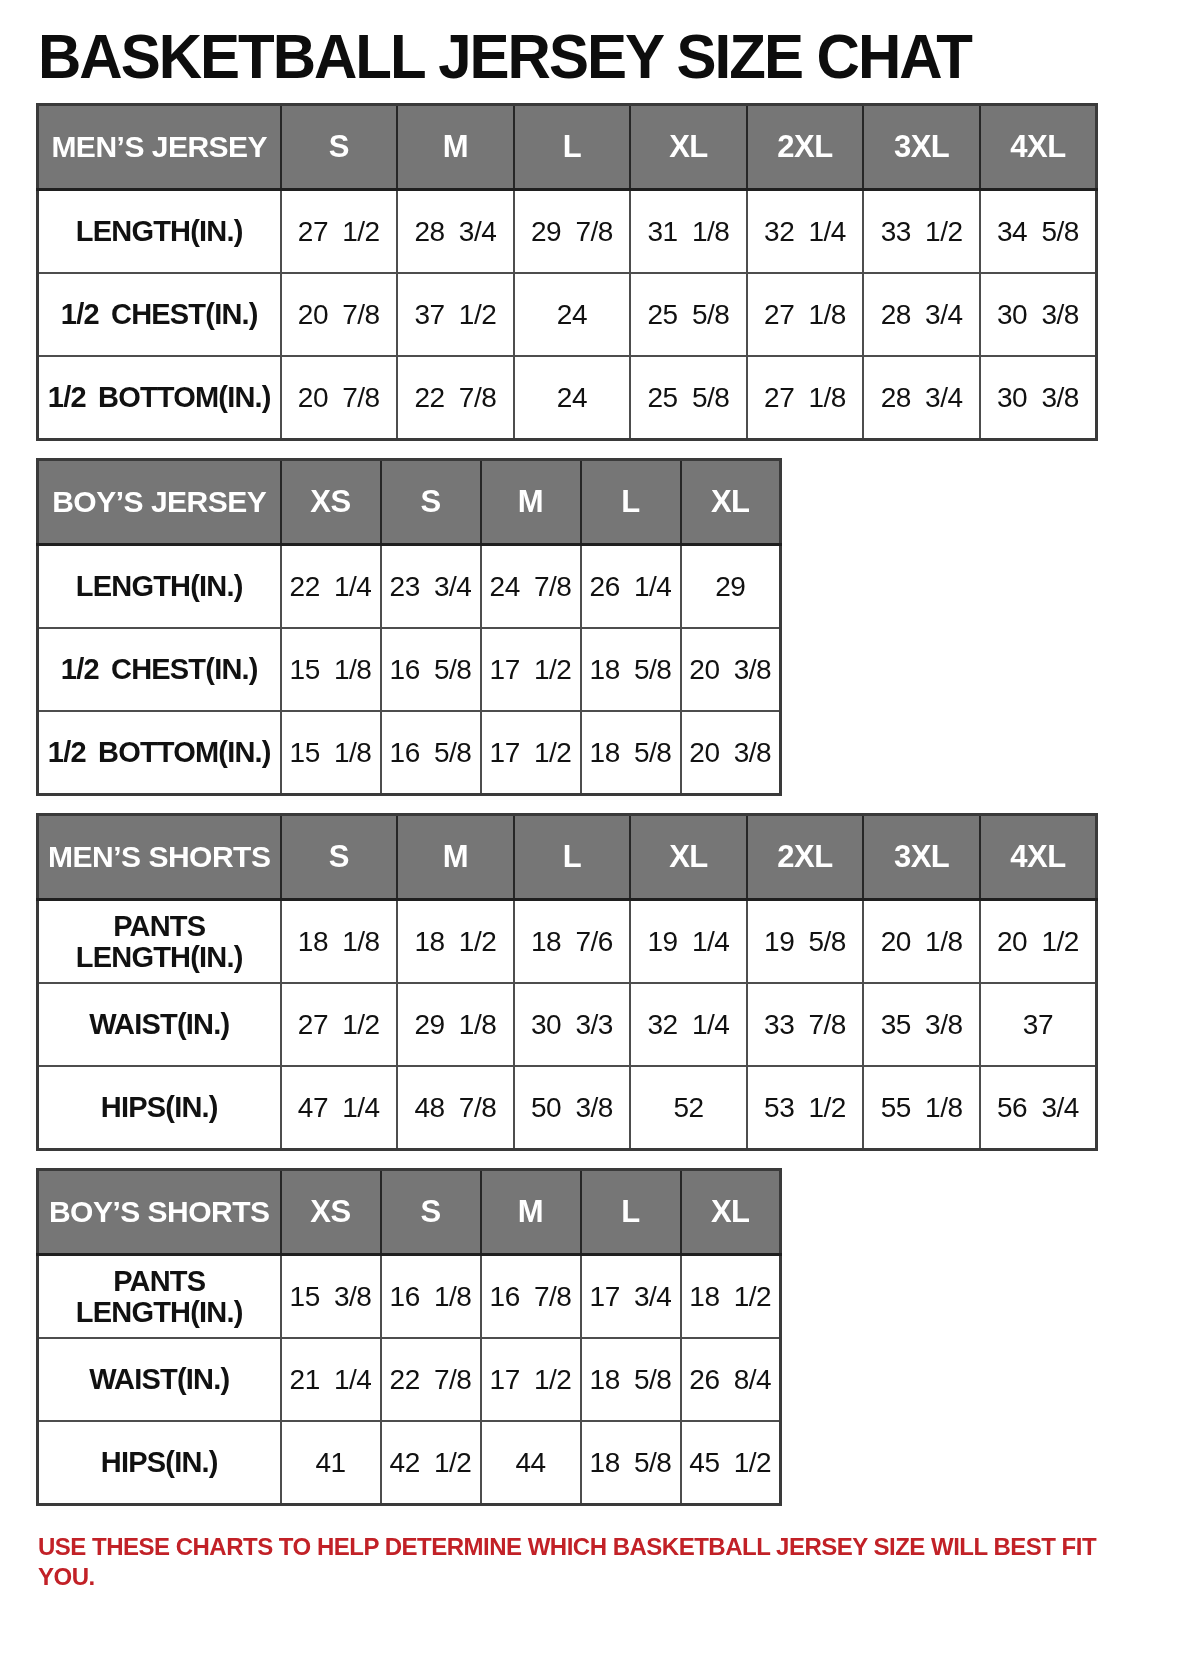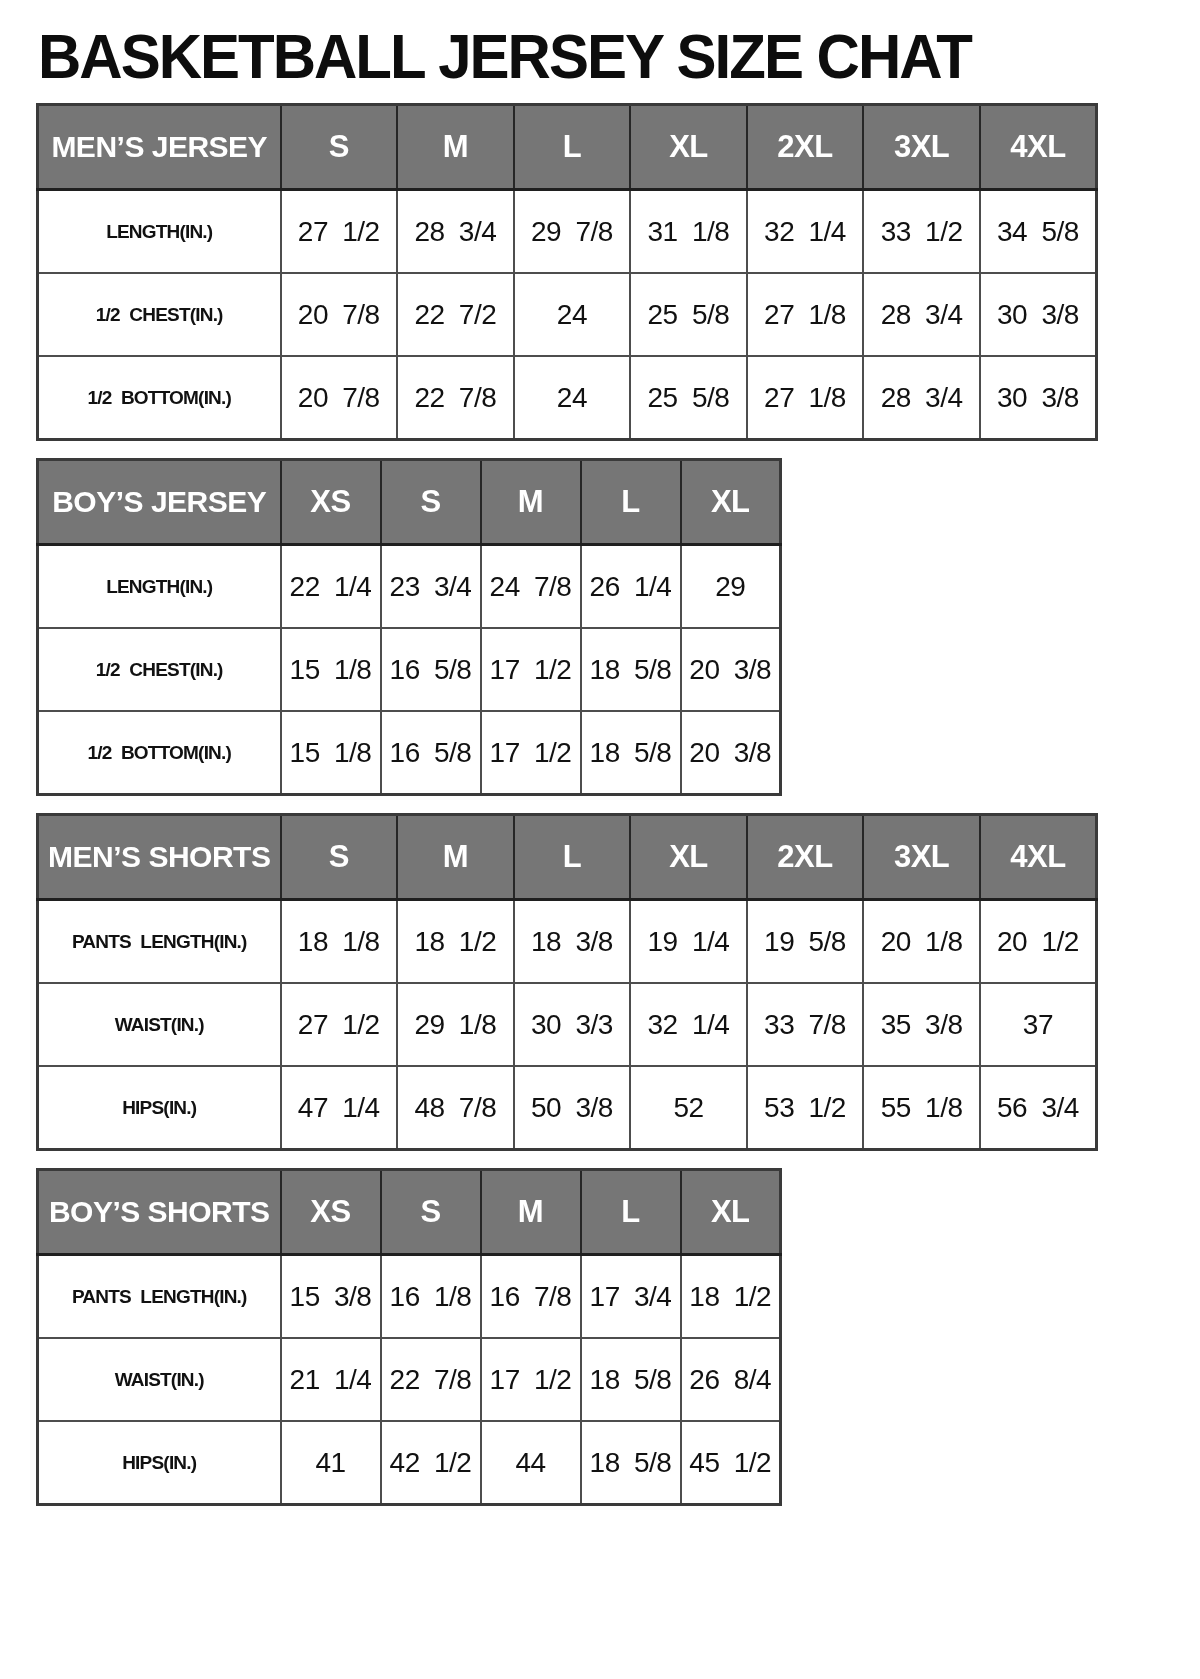--- a/index.html
+++ b/index.html
@@ -62,21 +62,21 @@
   th.table-title { font-size: 30px; }
   td {
     border: 2px solid #4d4d4d;
     height: 79px;
     text-align: center;
     vertical-align: middle;
     color: #111111;
   }
   td.row-label {
     font-weight: 700;
-    font-size: 19px;
+    font-size: 29px;
     letter-spacing: -0.8px;
     word-spacing: 5px;
     line-height: 1.05;
     padding: 0 2px;
   }
   td.val {
     font-size: 28px;
     letter-spacing: -0.5px;
     word-spacing: 7px;
   }
@@ -118,21 +118,21 @@
           <td class="val">28 3/4</td>
           <td class="val">29 7/8</td>
           <td class="val">31 1/8</td>
           <td class="val">32 1/4</td>
           <td class="val">33 1/2</td>
           <td class="val">34 5/8</td>
         </tr>
         <tr>
           <td class="row-label">1/2 CHEST(IN.)</td>
           <td class="val">20 7/8</td>
-          <td class="val">22 7/2</td>
+          <td class="val">37 1/2</td>
           <td class="val">24</td>
           <td class="val">25 5/8</td>
           <td class="val">27 1/8</td>
           <td class="val">28 3/4</td>
           <td class="val">30 3/8</td>
         </tr>
         <tr>
           <td class="row-label">1/2 BOTTOM(IN.)</td>
           <td class="val">20 7/8</td>
           <td class="val">22 7/8</td>
@@ -211,21 +211,21 @@
           <th>2XL</th>
           <th>3XL</th>
           <th>4XL</th>
         </tr>
       </thead>
       <tbody>
         <tr>
           <td class="row-label">PANTS LENGTH(IN.)</td>
           <td class="val">18 1/8</td>
           <td class="val">18 1/2</td>
-          <td class="val">18 3/8</td>
+          <td class="val">18 7/6</td>
           <td class="val">19 1/4</td>
           <td class="val">19 5/8</td>
           <td class="val">20 1/8</td>
           <td class="val">20 1/2</td>
         </tr>
         <tr>
           <td class="row-label">WAIST(IN.)</td>
           <td class="val">27 1/2</td>
           <td class="val">29 1/8</td>
           <td class="val">30 3/3</td>
@@ -286,13 +286,14 @@
           <td class="row-label">HIPS(IN.)</td>
           <td class="val">41</td>
           <td class="val">42 1/2</td>
           <td class="val">44</td>
           <td class="val">18 5/8</td>
           <td class="val">45 1/2</td>
         </tr>
       </tbody>
     </table>
 
+  <p class="note note-bottom">USE THESE CHARTS TO HELP DETERMINE WHICH BASKETBALL JERSEY SIZE WILL BEST FIT YOU.</p>
 </div>
 
 </body></html>

